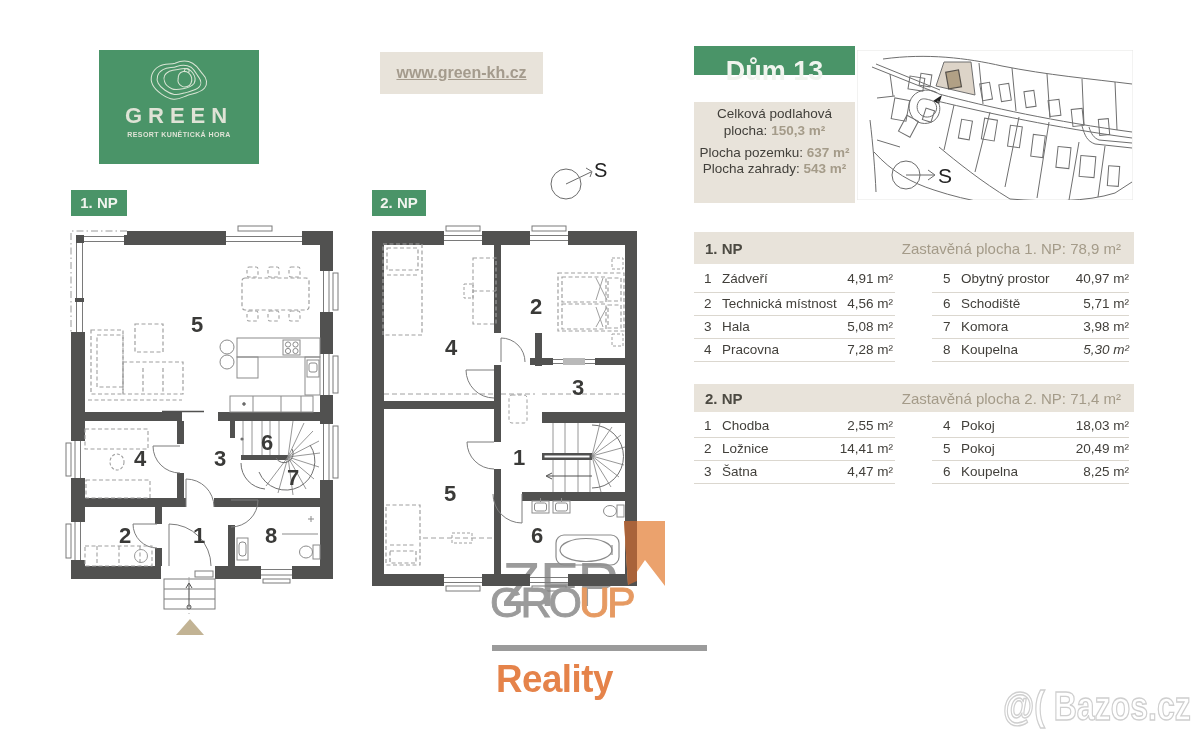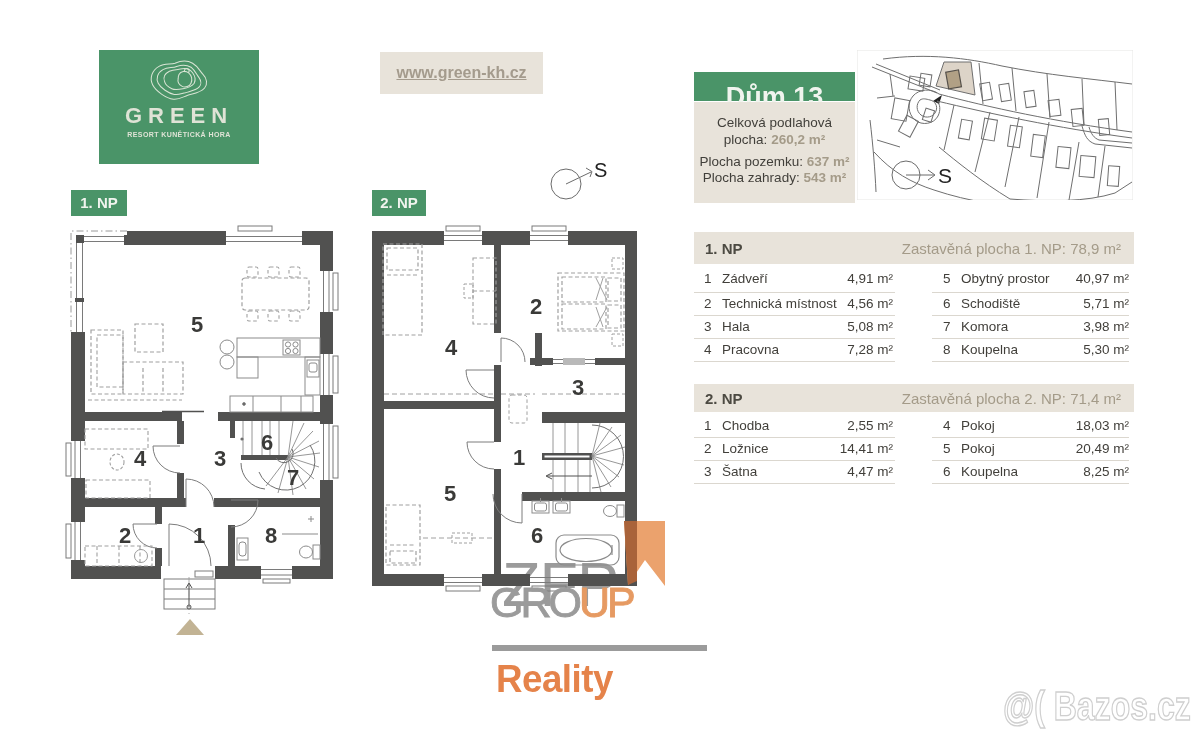--- a/index.html
+++ b/index.html
@@ -25,24 +25,24 @@
     </g>
     <text x="80" y="73" text-anchor="middle" fill="#dfe3d6" font-size="22" font-weight="bold" letter-spacing="6">GREEN</text>
     <text x="80" y="87" text-anchor="middle" fill="#dfe3d6" font-size="7" font-weight="bold" letter-spacing="0.4">RESORT KUNĚTICKÁ HORA</text>
   </svg>
 </div>
 
 <div class="abs beige" style="left:380px;top:52px;width:163px;height:42px;line-height:42px;text-align:center;">
   <span style="color:#a49b8d;font-size:16px;font-weight:bold;text-decoration:underline;">www.green-kh.cz</span>
 </div>
 
-<div class="abs green" style="left:694px;top:72px;width:161px;height:29px;line-height:51px;text-align:center;font-size:27px;font-weight:bold;">Dům 13</div>
+<div class="abs green" style="left:694px;top:46px;width:161px;height:29px;line-height:51px;text-align:center;font-size:27px;font-weight:bold;">Dům 13</div>
 
 <div class="abs beige dark" style="left:694px;top:102px;width:161px;height:101px;font-size:13.5px;text-align:center;white-space:nowrap;">
-  <div style="margin-top:12px;line-height:17px;">Celková podlahová<br>plocha: <b class="olive">260,2 m²</b></div>
+  <div style="margin-top:3px;line-height:17px;">Celková podlahová<br>plocha: <b class="olive">150,3 m²</b></div>
   <div style="margin-top:6px;line-height:16px;">Plocha pozemku: <b class="olive">637 m²</b></div>
   <div style="line-height:16px;">Plocha zahrady: <b class="olive">543 m²</b></div>
 </div>
 
 <div class="abs" style="left:857px;top:50px;width:276px;height:150px;">
 <svg width="276" height="150" viewBox="0 0 276 150">
   <rect x="0" y="0" width="276" height="150" fill="#ffffff" stroke="#e6e6e4" stroke-width="1"></rect>
 
   <polygon points="79,36 87,12 114,12 118,45" fill="#ddd4c8" stroke="#6f6f6f" stroke-width="1"></polygon>
 
@@ -705,21 +705,21 @@
       <span style="position:absolute;right:0px;margin-left:40px;">5,71 m²</span>
     </div>
   <div style="height:22px;line-height:22px;border-bottom:1px solid #dbd7cf;position:relative;">
       <span style="position:absolute;left:11px;">7</span>
       <span style="position:absolute;left:29px;">Komora</span>
       <span style="position:absolute;right:0px;">3,98 m²</span>
     </div>
   <div style="height:22px;line-height:22px;border-bottom:1px solid #dbd7cf;position:relative;">
       <span style="position:absolute;left:11px;">8</span>
       <span style="position:absolute;left:29px;">Koupelna</span>
-      <span style="position:absolute;right:0px;">5,30 m²</span>
+      <span style="position:absolute;right:0px;font-style:italic;">5,30 m²</span>
     </div>
 </div>
 
 <div class="abs beige" style="left:694px;top:384px;width:440px;height:28px;">
   <span style="position:absolute;left:11px;top:6px;font-size:15px;font-weight:bold;color:#4c4a42;">2. NP</span>
   <span style="position:absolute;right:13px;top:6px;font-size:15px;color:#a49b89;">Zastavěná plocha 2. NP: 71,4 m²</span>
 </div>
 
 <div class="abs dark" style="left:694px;top:414px;width:201px;font-size:13.5px;">
   <div style="height:23px;line-height:23px;border-bottom:1px solid #dbd7cf;position:relative;">

